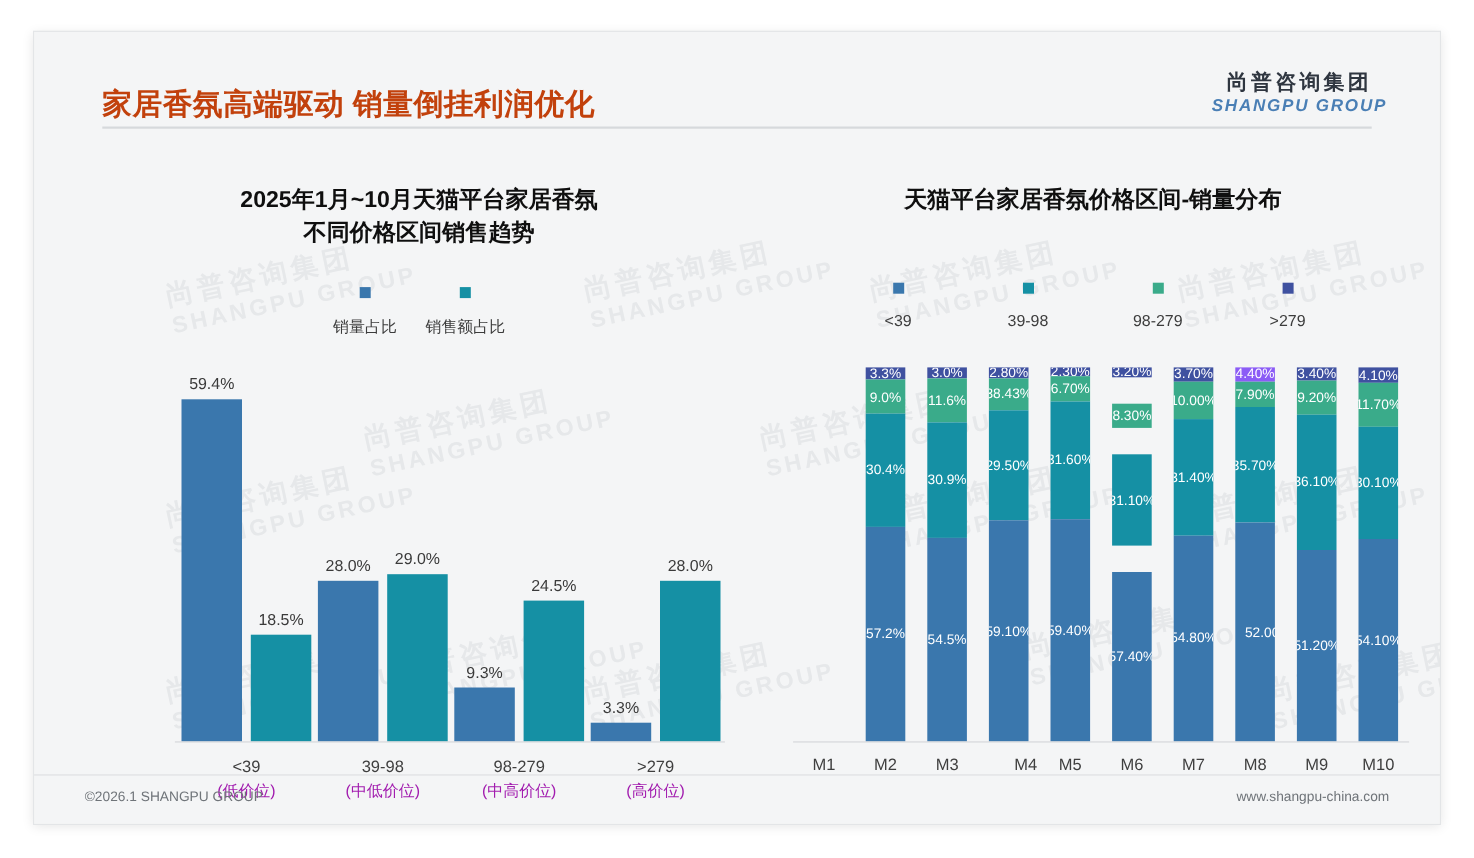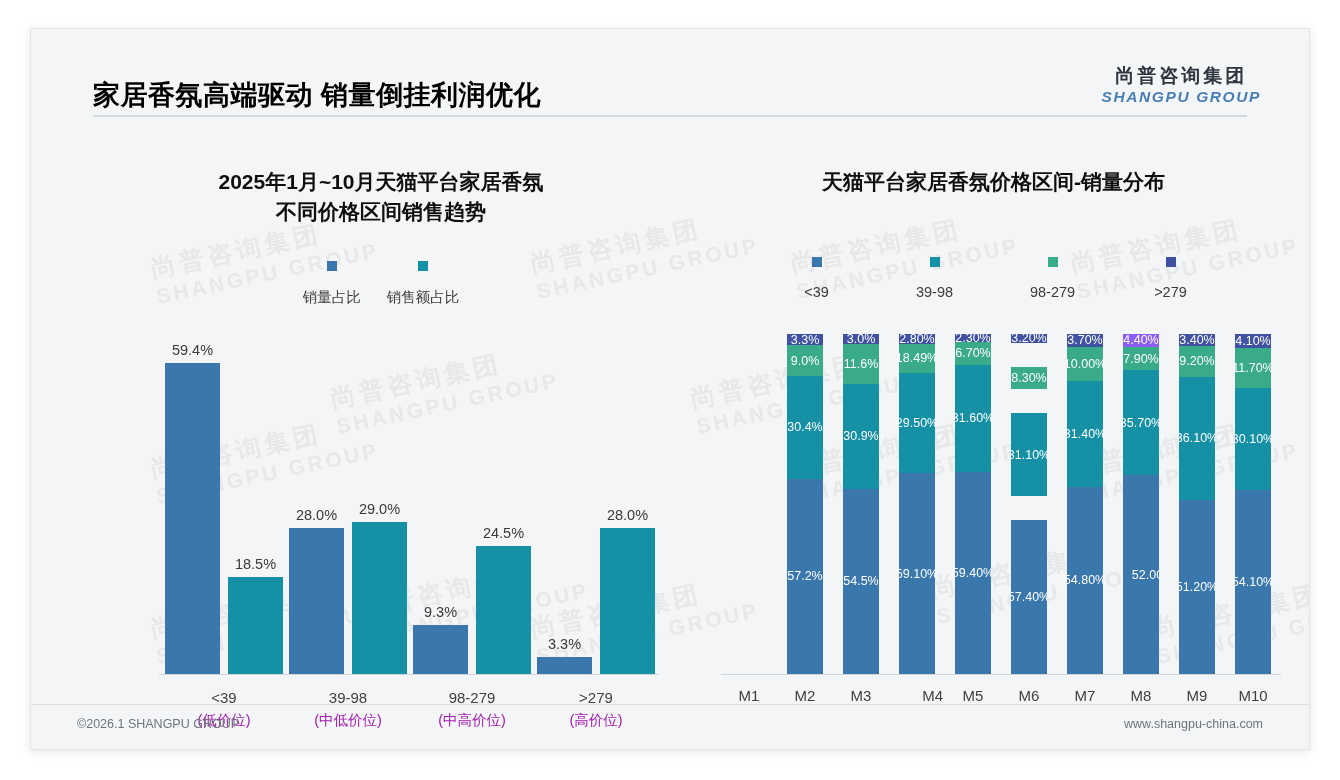--- a/index.html
+++ b/index.html
@@ -19,21 +19,21 @@
     overflow: hidden;
   }
 
   
   #header {
     position: absolute; left: 0; top: 0;
     width: 100%; height: 86px;
   }
   #header-title {
     position: absolute; left: 62px; top: 48px;
-    font-size: 27px; font-weight: bold; color: #000000;
+    font-size: 27px; font-weight: bold; color: #c2410c;
     letter-spacing: 0.5px;
     white-space: nowrap;
   }
   #logo-block {
     position: absolute; right: 48px; top: 36px;
     text-align: center;
   }
   #logo-cn {
     font-size: 19px; font-weight: bold; color: #2f3640;
     letter-spacing: 3px;
@@ -339,21 +339,21 @@
           </div>
           <div class="seg" style="height: 185.3px; background: rgb(58, 119, 173);">
             <span class="seg-label">54.5%</span>
           </div>
         </div>
         <div class="stack" style="left: 178px;">
           <div class="seg" style="height: 9.52px; background: rgb(63, 81, 160);">
             <span class="seg-label">2.80%</span>
           </div>
           <div class="seg" style="height: 29.58px; background: rgb(58, 171, 138);">
-            <span class="seg-label">18.49%</span>
+            <span class="seg-label">38.43%</span>
           </div>
           <div class="seg" style="height: 100.3px; background: rgb(21, 144, 164);">
             <span class="seg-label">29.50%</span>
           </div>
           <div class="seg" style="height: 200.94px; background: rgb(58, 119, 173);">
             <span class="seg-label">59.10%</span>
           </div>
         </div>
         <div class="stack" style="left: 234px;">
           <div class="seg" style="height: 7.82px; background: rgb(63, 81, 160);">

